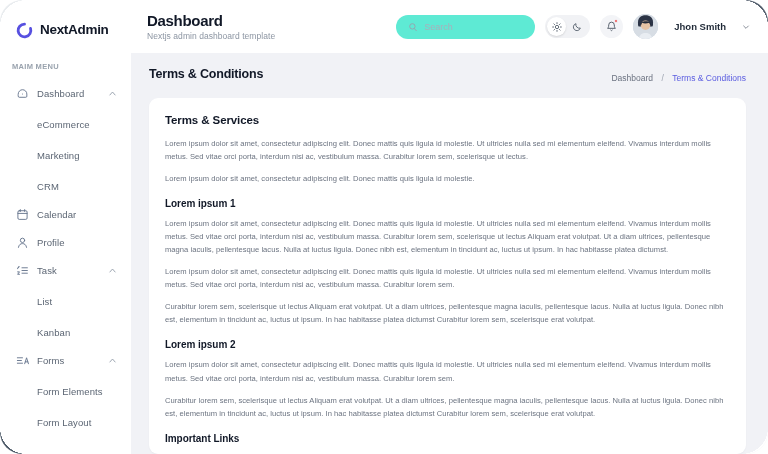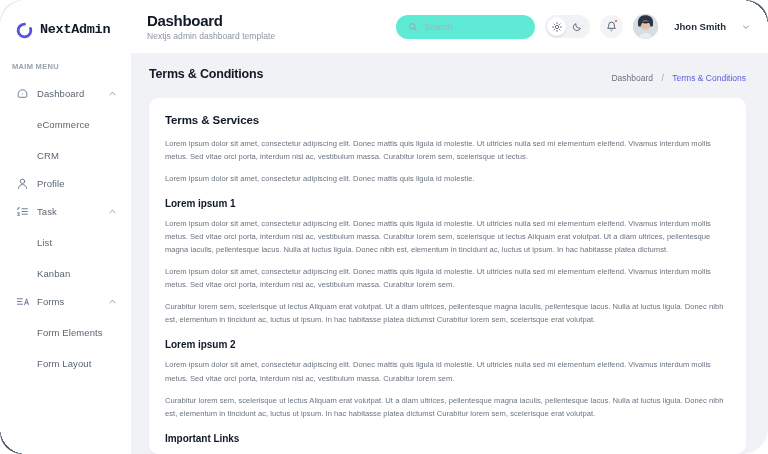--- a/index.html
+++ b/index.html
@@ -57,21 +57,20 @@
     z-index: 10;
     overflow: hidden;
   }
 
   .brand {
     display: flex;
     align-items: center;
     gap: 7px;
     padding: 16px 0 0 16px;
     height: 44px;
-    font-family: Liberation Mono, monospace;
   }
   .brand-mark {
     width: 17px; height: 17px;
     flex: 0 0 17px;
     display: block;
   }
   .brand-name {
     font-size: 13.5px;
     font-weight: 700;
     color: #111827;
@@ -351,21 +350,31 @@
           <svg class="nav-icon" viewBox="0 0 24 24" fill="none" stroke="currentColor" stroke-width="1.7" stroke-linecap="round" stroke-linejoin="round">
             <path d="M4 13a8 8 0 0 1 16 0v4a2 2 0 0 1-2 2H6a2 2 0 0 1-2-2z"></path>
             <path d="M12 13v.01"></path>
           </svg>
           <span class="nav-text">Dashboard</span>
           <svg class="nav-chevron" viewBox="0 0 24 24" fill="none" stroke="currentColor" stroke-width="2.2" stroke-linecap="round" stroke-linejoin="round">
             <polyline points="5 16 12 8 19 16"></polyline>
           </svg>
         </div>
         <div class="sub-item"><span class="sub-text">eCommerce</span></div>
+        <div class="sub-item"><span class="sub-text">Marketing</span></div>
         <div class="sub-item"><span class="sub-text">CRM</span></div>
+        <div class="nav-item">
+          <svg class="nav-icon" viewBox="0 0 24 24" fill="none" stroke="currentColor" stroke-width="1.7" stroke-linecap="round" stroke-linejoin="round">
+            <rect x="3.5" y="5" width="17" height="16" rx="2.5"></rect>
+            <line x1="3.5" y1="10" x2="20.5" y2="10"></line>
+            <line x1="8" y1="3" x2="8" y2="6.5"></line>
+            <line x1="16" y1="3" x2="16" y2="6.5"></line>
+          </svg>
+          <span class="nav-text">Calendar</span>
+        </div>
         <div class="nav-item">
           <svg class="nav-icon" viewBox="0 0 24 24" fill="none" stroke="currentColor" stroke-width="1.7" stroke-linecap="round" stroke-linejoin="round">
             <circle cx="12" cy="8" r="4"></circle>
             <path d="M4.5 21c.8-5 4-7 7.5-7s6.7 2 7.5 7"></path>
           </svg>
           <span class="nav-text">Profile</span>
         </div>
         <div class="nav-item">
           <svg class="nav-icon" viewBox="0 0 24 24" fill="none" stroke="currentColor" stroke-width="1.7" stroke-linecap="round" stroke-linejoin="round">
             <line x1="11" y1="7" x2="21" y2="7"></line>

